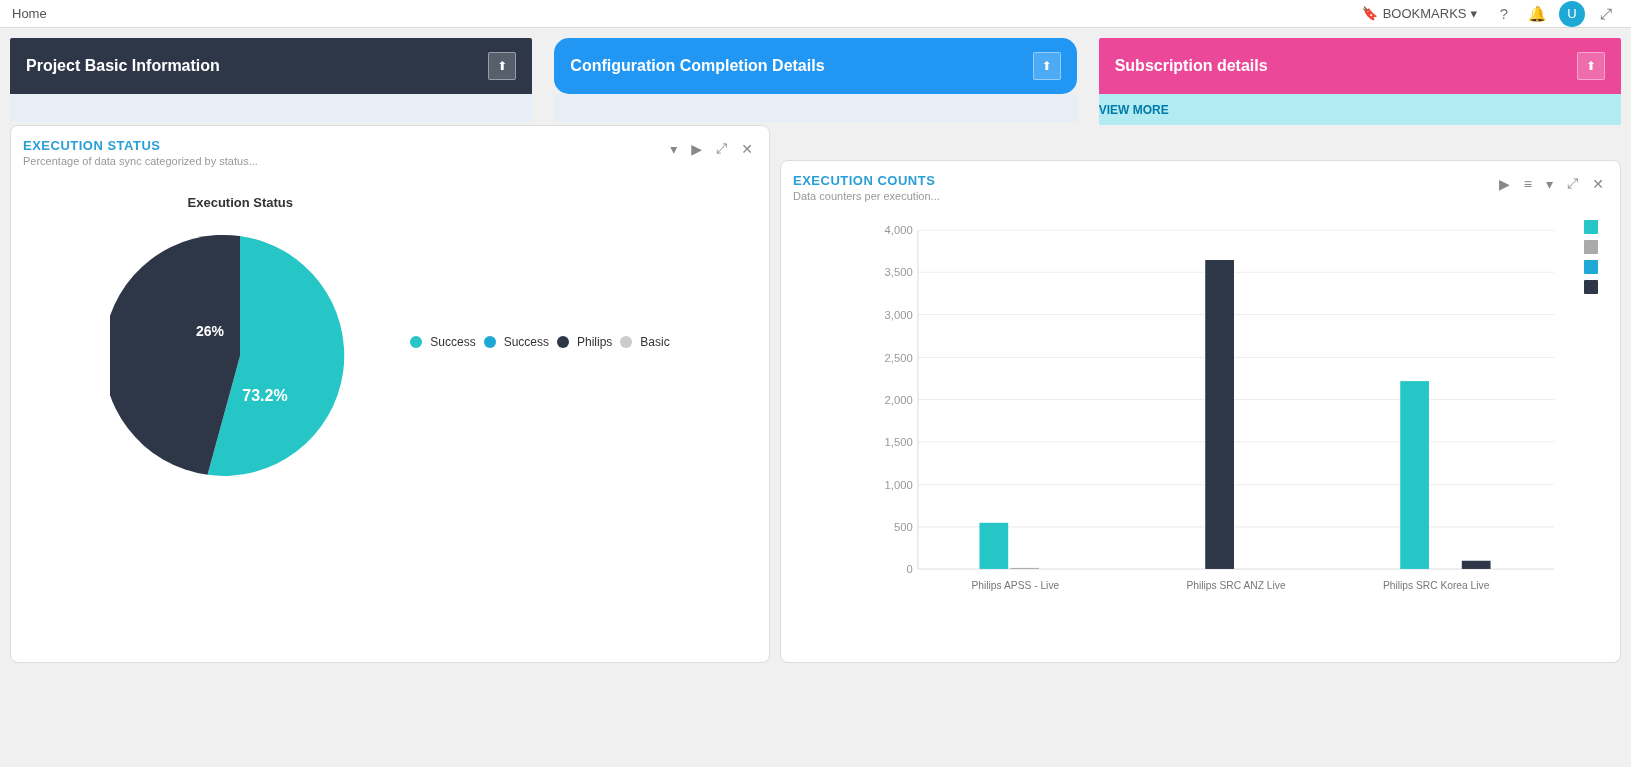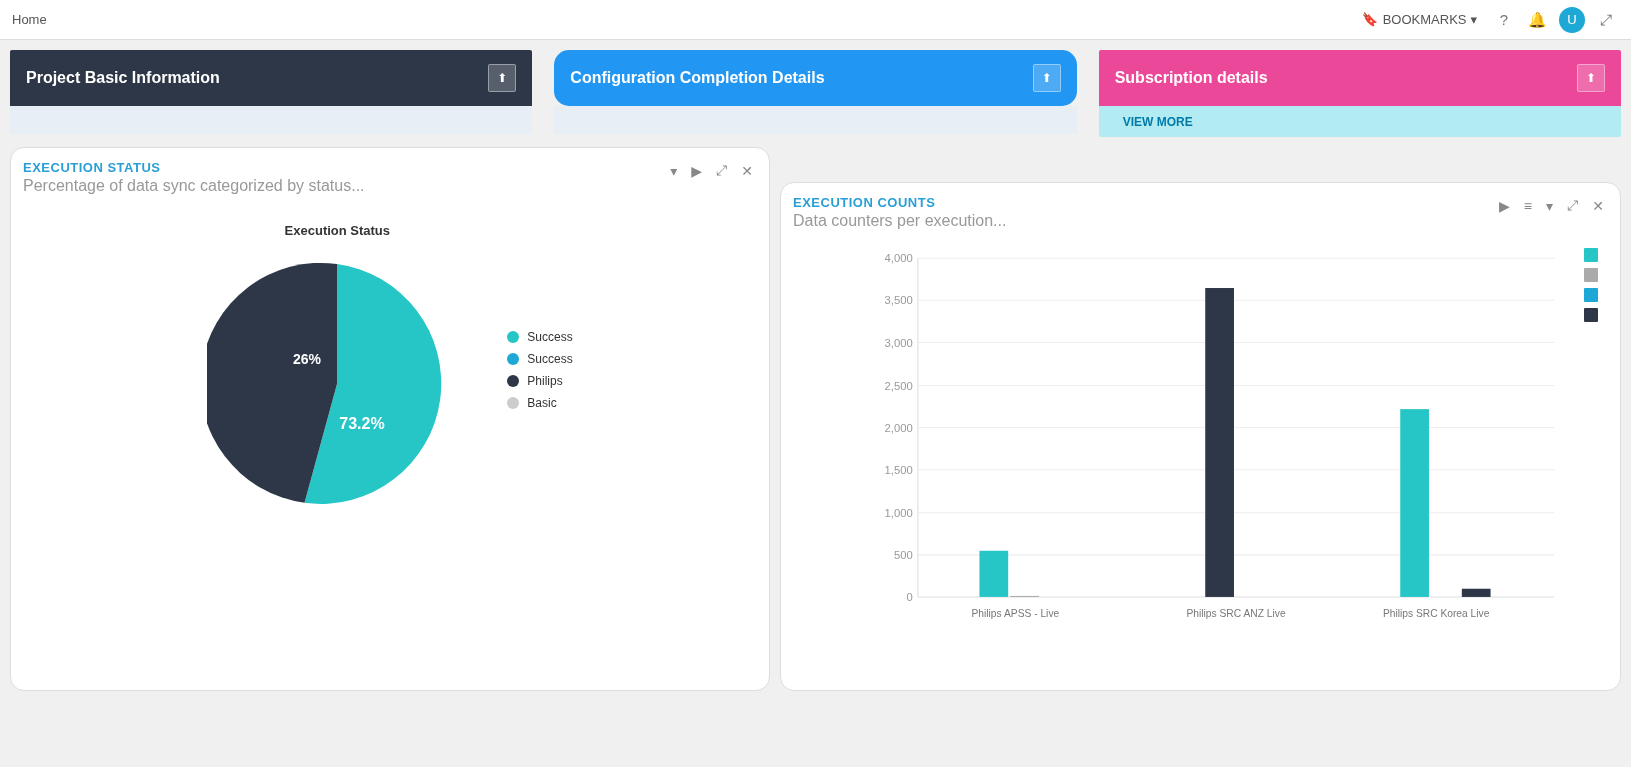--- a/index.html
+++ b/index.html
@@ -1,21 +1,21 @@
 <!DOCTYPE html>
 <html><head>
   <meta charset="utf-8">
   <style>
     * { box-sizing: border-box; margin: 0; padding: 0; }
     body { font-family: Arial, sans-serif; background: #f0f0f0; color: #333; font-size: 13px; }
 
     
     .topbar {
       background: #fff;
-      height: 40px;
+      height: 28px;
       display: flex;
       align-items: center;
       justify-content: space-between;
       padding: 0 12px;
       border-bottom: 1px solid #ddd;
     }
     .topbar-left { font-size: 13px; color: #555; }
     .topbar-right { display: flex; align-items: center; gap: 8px; }
     .topbar-btn {
       background: none;
@@ -45,21 +45,20 @@
       cursor: pointer;
     }
 
     
     .main { padding: 10px; }
 
     
     .cards-row {
       display: flex;
       gap: 22px;
-      margin-bottom: 10px;
     }
     .card {
       flex: 1;
       border-radius: 2px;
       overflow: hidden;
     }
     .card-header {
       display: flex;
       align-items: center;
       justify-content: space-between;
@@ -67,21 +66,21 @@
       color: #fff;
       font-size: 16px;
       font-weight: bold;
     }
     .card-header.dark { background: #2d3748; }
     .card-header.blue { background: #2196f3; border-radius: 15px; }
     .card-header.teal { background: #ec4899; }
     .card-body {
       background: #e8eef5;
       min-height: 28px;
-      padding: 8px 24px;
+      padding: 8px 0;
     }
     .card-body.teal-light { background: #b2ebf2; }
     .card-collapse-btn {
       background: rgba(255,255,255,0.2);
       border: 1px solid rgba(255,255,255,0.4);
       color: #fff;
       width: 28px; height: 28px;
       display: flex; align-items: center; justify-content: center;
       cursor: pointer;
       font-size: 12px;
@@ -96,39 +95,39 @@
     }
 
     
     .charts-row {
       display: flex;
       gap: 10px;
     }
     .chart-panel {
       background: #fff;
       border: 1px solid #ddd;
-      border-radius: 14px;
+      border-radius: 8px;
       flex: 1;
       padding: 12px;
     }
     .chart-panel-header {
       display: flex;
       align-items: flex-start;
       justify-content: space-between;
       margin-bottom: 8px;
     }
     .chart-panel-title {
       font-size: 13px;
       font-weight: bold;
       color: #2a9fd6;
       text-transform: uppercase;
       letter-spacing: 0.5px;
     }
     .chart-panel-subtitle {
-      font-size: 16px;
+      font-size: 11px;
       color: #999;
       margin-top: 2px;
     }
     .chart-panel-controls {
       display: flex;
       gap: 6px;
       align-items: center;
     }
     .ctrl-btn {
       background: none;
@@ -140,21 +139,21 @@
     }
 
     
     .pie-container {
       display: flex;
       align-items: center;
       justify-content: center;
       padding: 20px 0;
       gap: 40px;
     }
-    .legend { display: flex; flex-direction: column; gap: 8px; }
+    .legend { display: flex; flex-direction: row; gap: 8px; }
     .legend-item { display: flex; align-items: center; gap: 8px; font-size: 12px; }
     .legend-dot { width: 12px; height: 12px; border-radius: 50%; flex-shrink: 0; }
 
     
     .bar-legend {
       position: absolute;
       right: 10px;
       top: 10px;
       display: flex;
       flex-direction: column;

